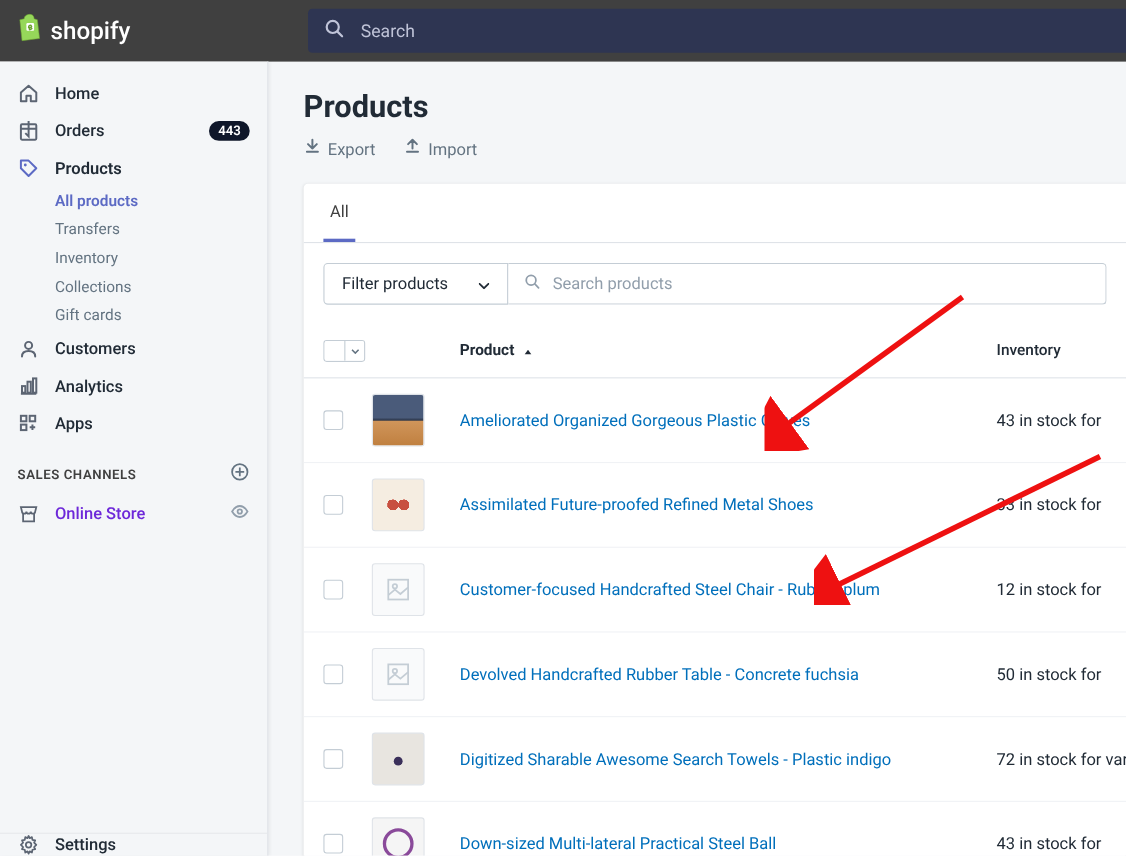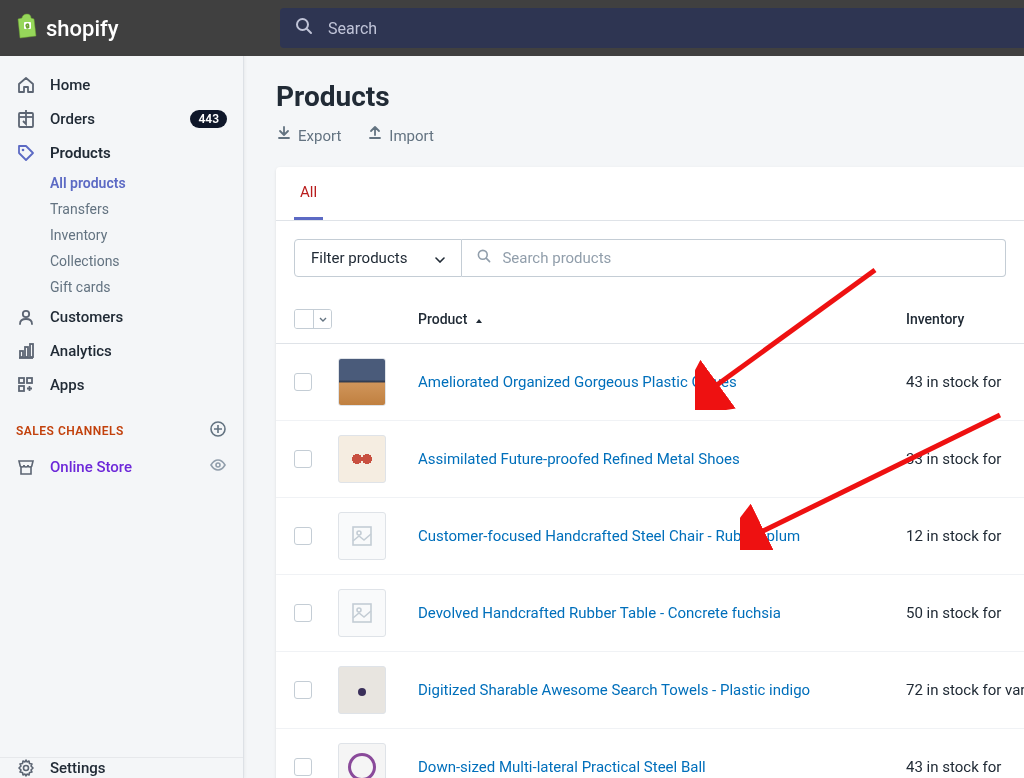--- a/index.html
+++ b/index.html
@@ -111,21 +111,21 @@
       font-size: 12px;
       font-weight: 600;
       padding: 2px 8px;
       border-radius: 10px;
       margin-left: auto;
     }
     .section-heading {
       padding: 18px 16px 8px;
       font-size: 12px;
       font-weight: 600;
-      color: #c2410c;
+      color: #404040;
       letter-spacing: 0.5px;
       display: flex;
       align-items: center;
       justify-content: space-between;
     }
     .section-heading .add-btn {
       color: #637381;
       cursor: pointer;
     }
     .channel-item {
@@ -199,21 +199,21 @@
       overflow: hidden;
     }
     .tabs {
       display: flex;
       border-bottom: 1px solid #dfe3e8;
       padding-left: 18px;
     }
     .tab {
       padding: 16px 6px;
       font-size: 15px;
-      color: #b91c1c;
+      color: #404040;
       cursor: pointer;
       border-bottom: 3px solid transparent;
     }
     .tab.active {
       border-bottom-color: #5c6ac4;
     }
     .filter-row {
       display: flex;
       padding: 18px 18px;
       gap: 0;
@@ -284,20 +284,21 @@
       justify-content: center;
     }
     .col-image {
       width: 80px;
     }
     .col-product {
       flex: 1;
       display: flex;
       align-items: center;
       gap: 6px;
+      font-weight: bold;
     }
     .col-inventory {
       width: 100px;
     }
     .product-row {
       display: flex;
       align-items: center;
       padding: 14px 18px;
       border-bottom: 1px solid #f0f2f5;
       font-size: 15px;

